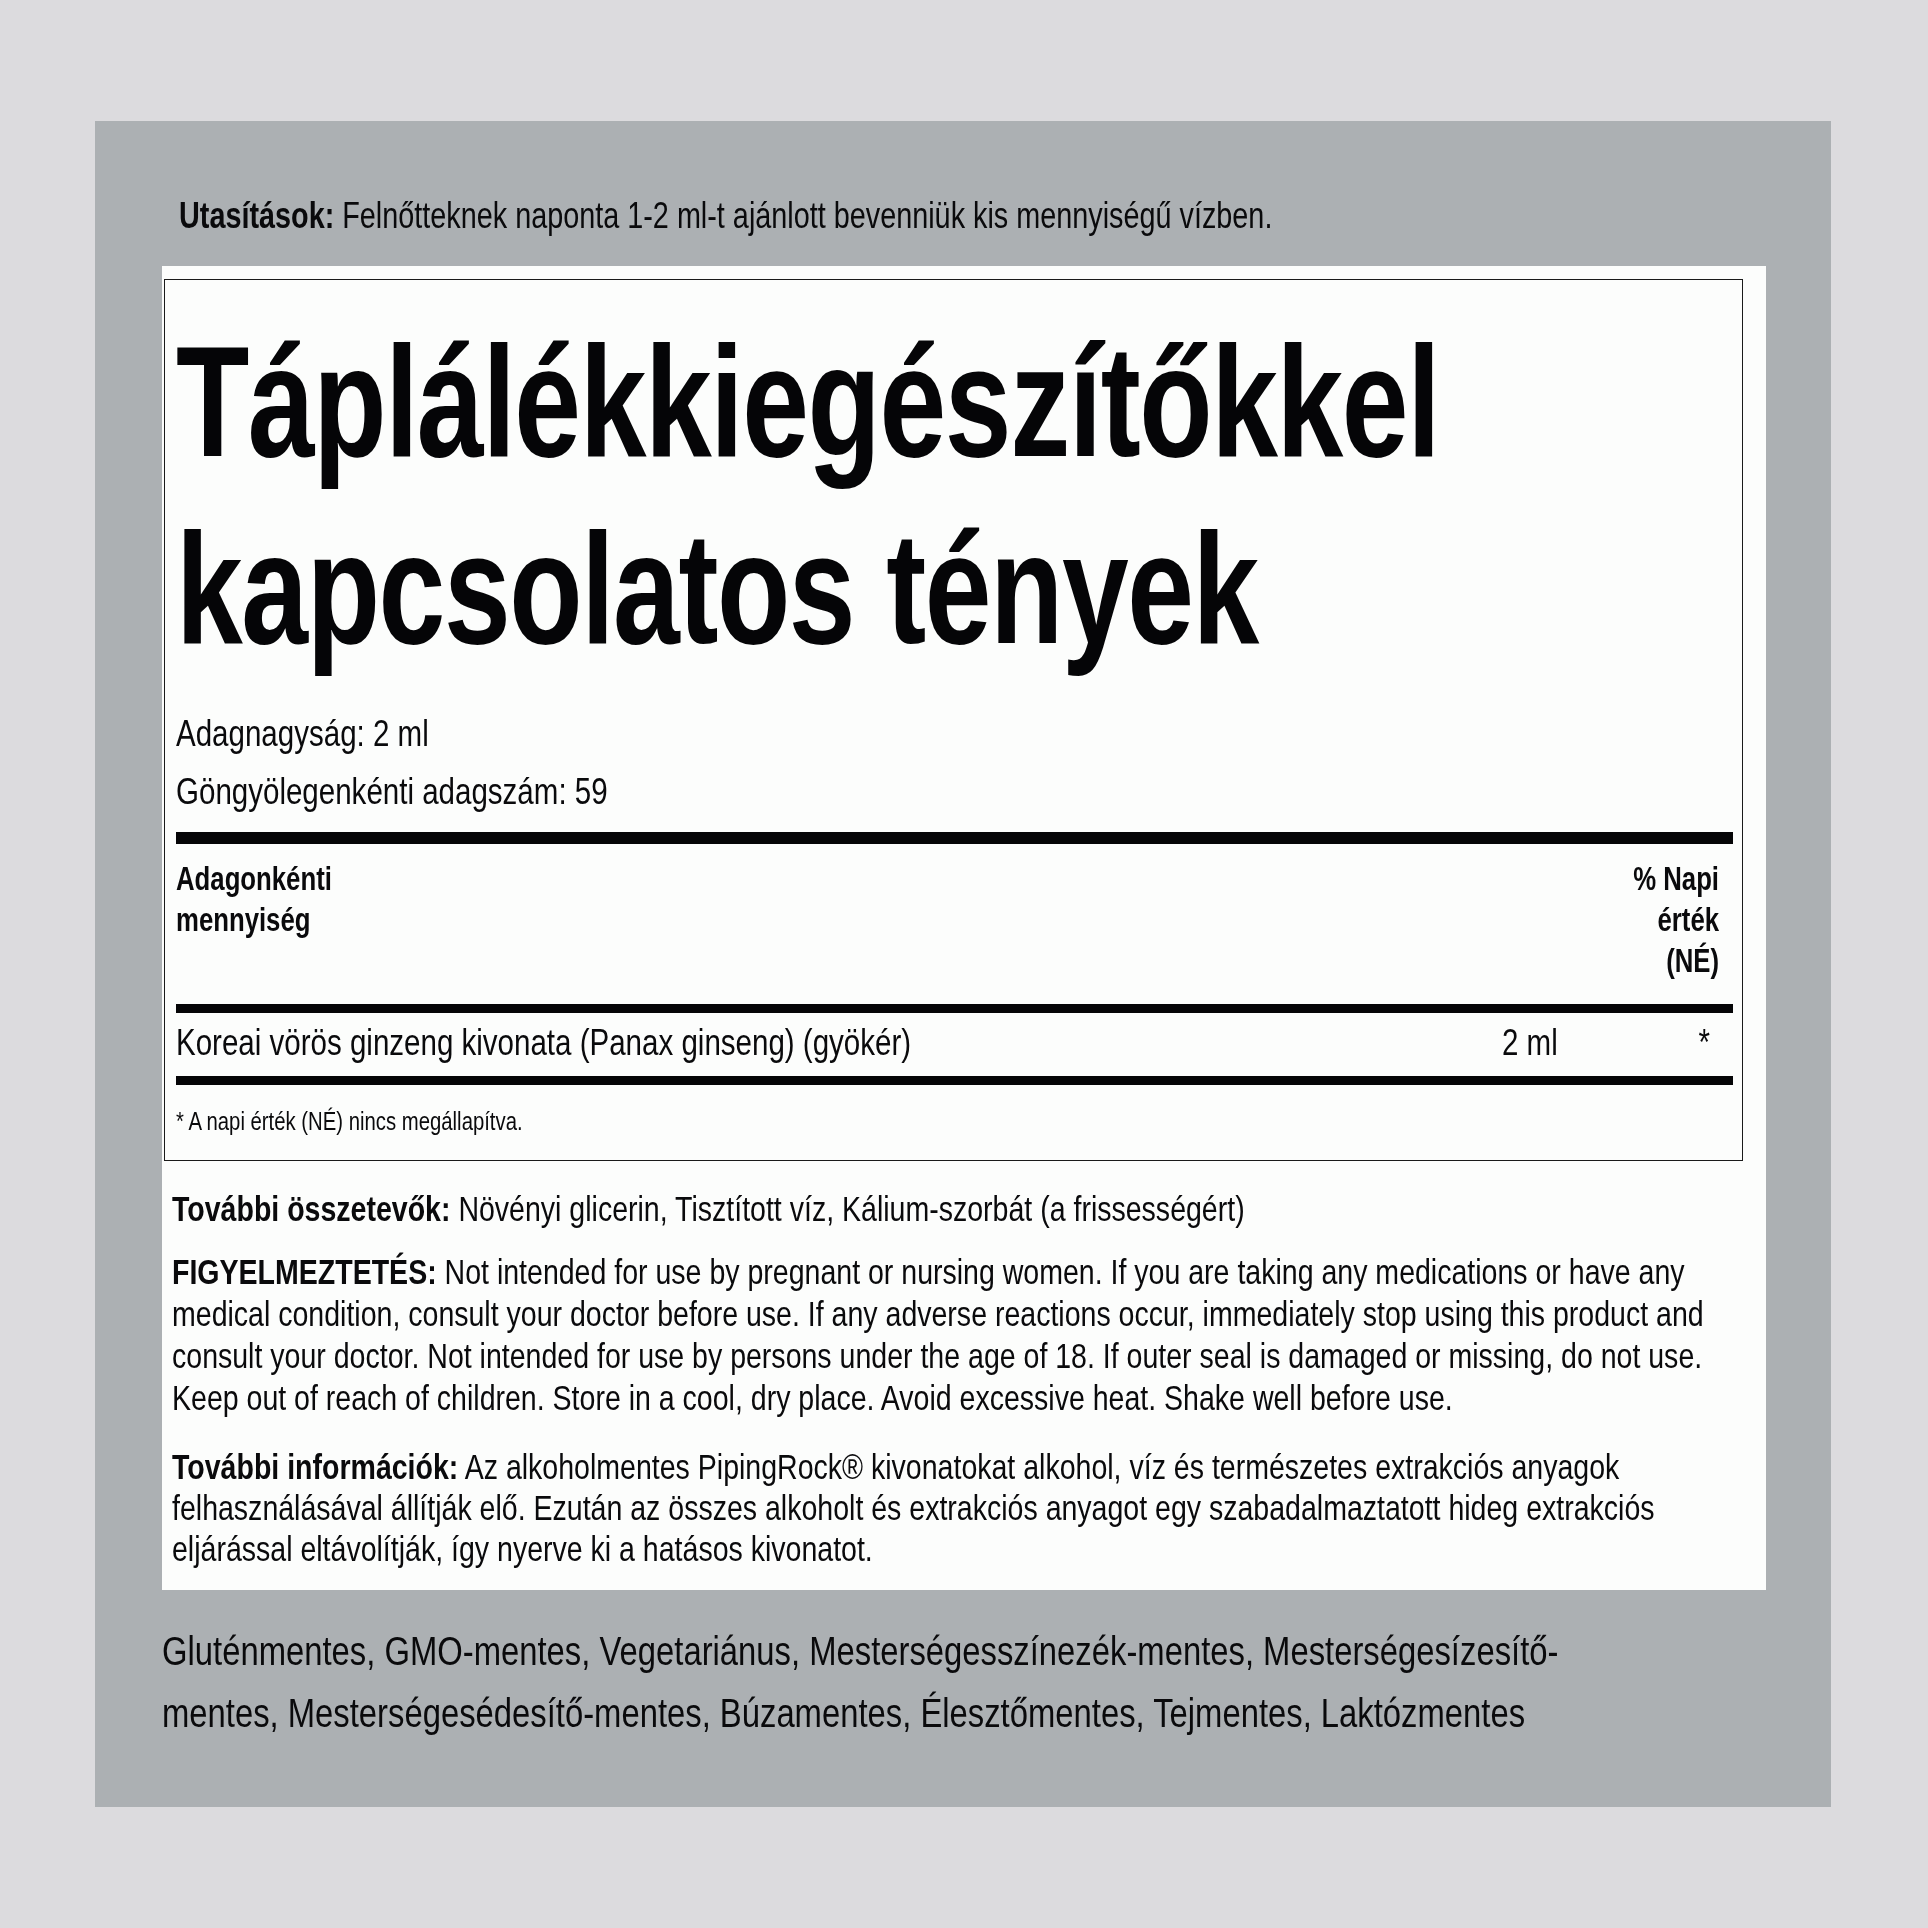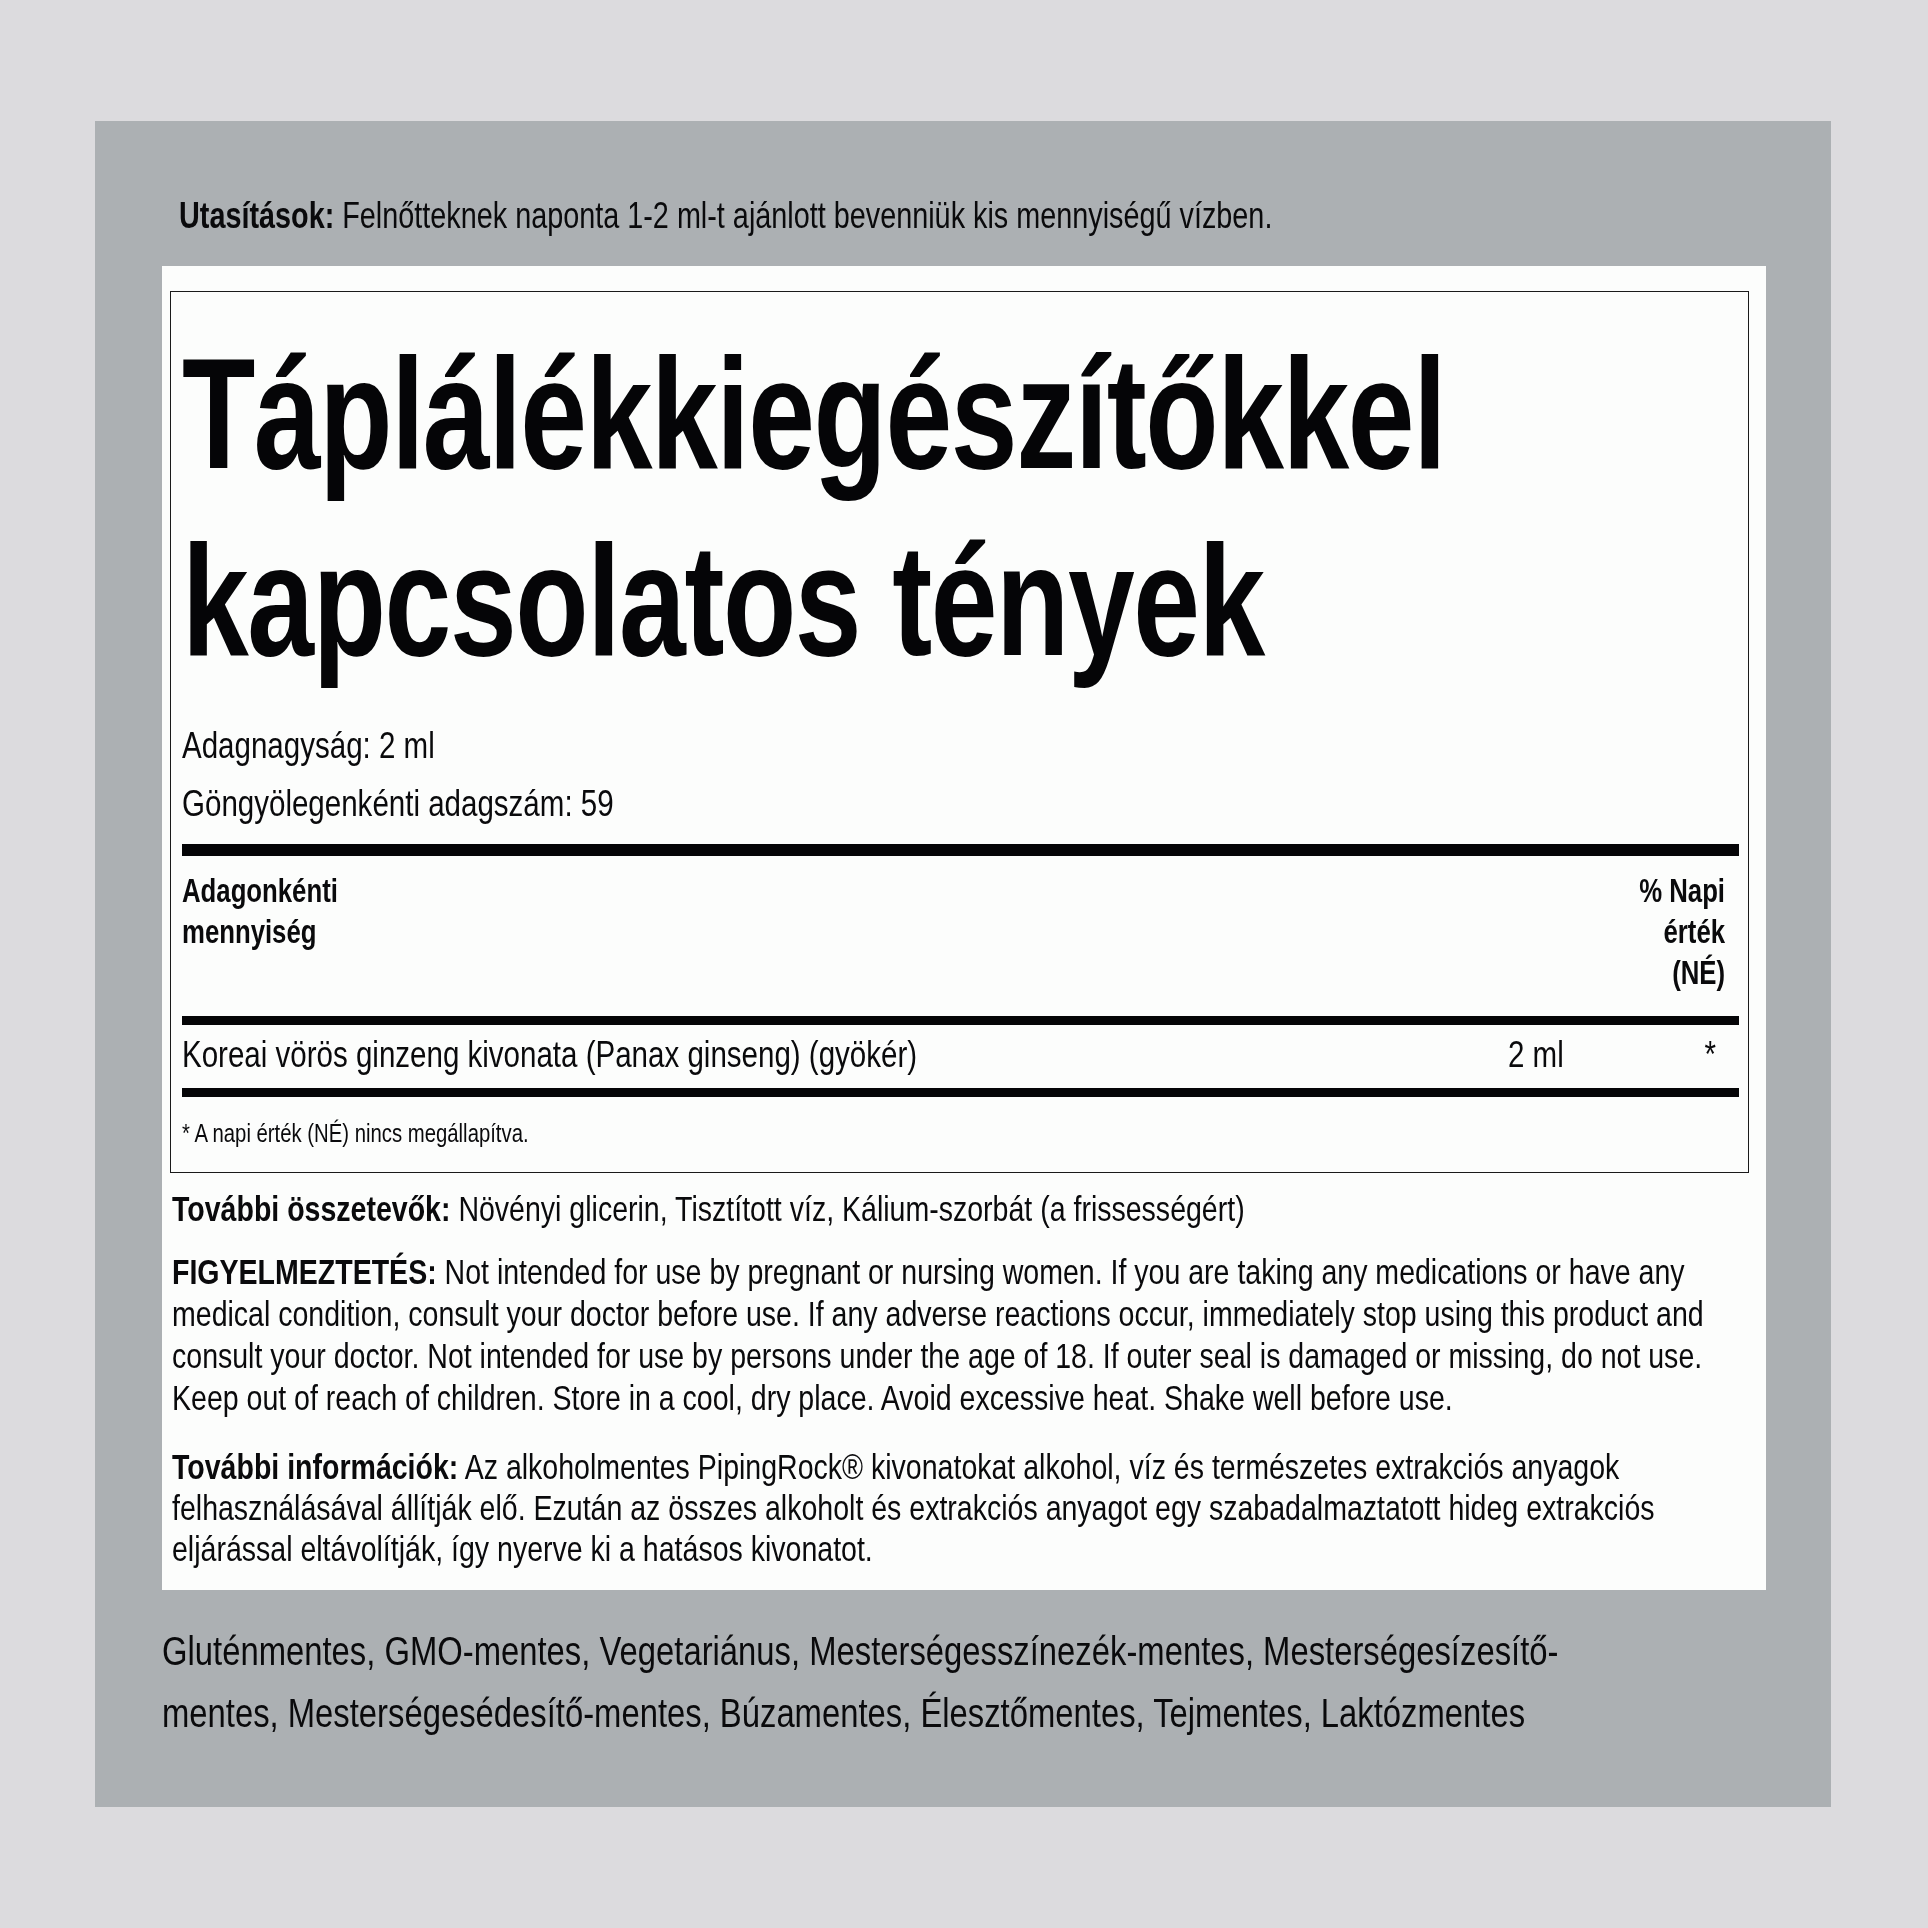--- a/index.html
+++ b/index.html
@@ -2,21 +2,21 @@
 <html style="font-size:15px"><head>
 <meta charset="utf-8">
 <style>
   html, body { margin:0; padding:0; }
   body { width:1928px; height:1928px; background:#dcdbde; position:relative; overflow:hidden;
          font-family:"Liberation Sans", sans-serif; color:#0a0a0c; }
   #gray-panel { position:absolute; left:95px; top:121px; width:1736px; height:1686px; background:#acb0b3; }
   #directions { position:absolute; left:179px; top:195px; font-size:36px; line-height:41px; white-space:nowrap; transform:scaleX(0.80); transform-origin:0 0; }
   b, .bold { font-weight:bold; }
   #white-panel { position:absolute; left:162px; top:266px; width:1604px; height:1324px; background:#fcfdfc; }
-  #facts-box { position:absolute; left:170px; top:279px; width:1577px; height:880px; border:1.9px solid #1a1a1a;margin-top:12px; }
+  #facts-box { position:absolute; left:164px; top:279px; width:1577px; height:880px; border:1.9px solid #1a1a1a; }
   .title-line { position:absolute; left:11.3px; font-size:158px; font-weight:bold; line-height:158px; white-space:nowrap;
                 transform:scaleX(0.76); transform-origin:0 0; letter-spacing:-1.9px; color:#050507; }
   #title-1 { top:42px; }
   #title-2 { top:229px; }
   .serv { position:absolute; left:11.3px; font-size:36px; line-height:41px; white-space:nowrap; transform:scaleX(0.82); transform-origin:0 0; }
   #serving-size { top:433px; }
   #servings-per { top:491px; }
   .rule { position:absolute; left:11.3px; width:1557px; background:#050507; }
   #rule-thick { top:552px; height:12.2px; }
   #rule-mid { top:724px; height:8.5px; }

